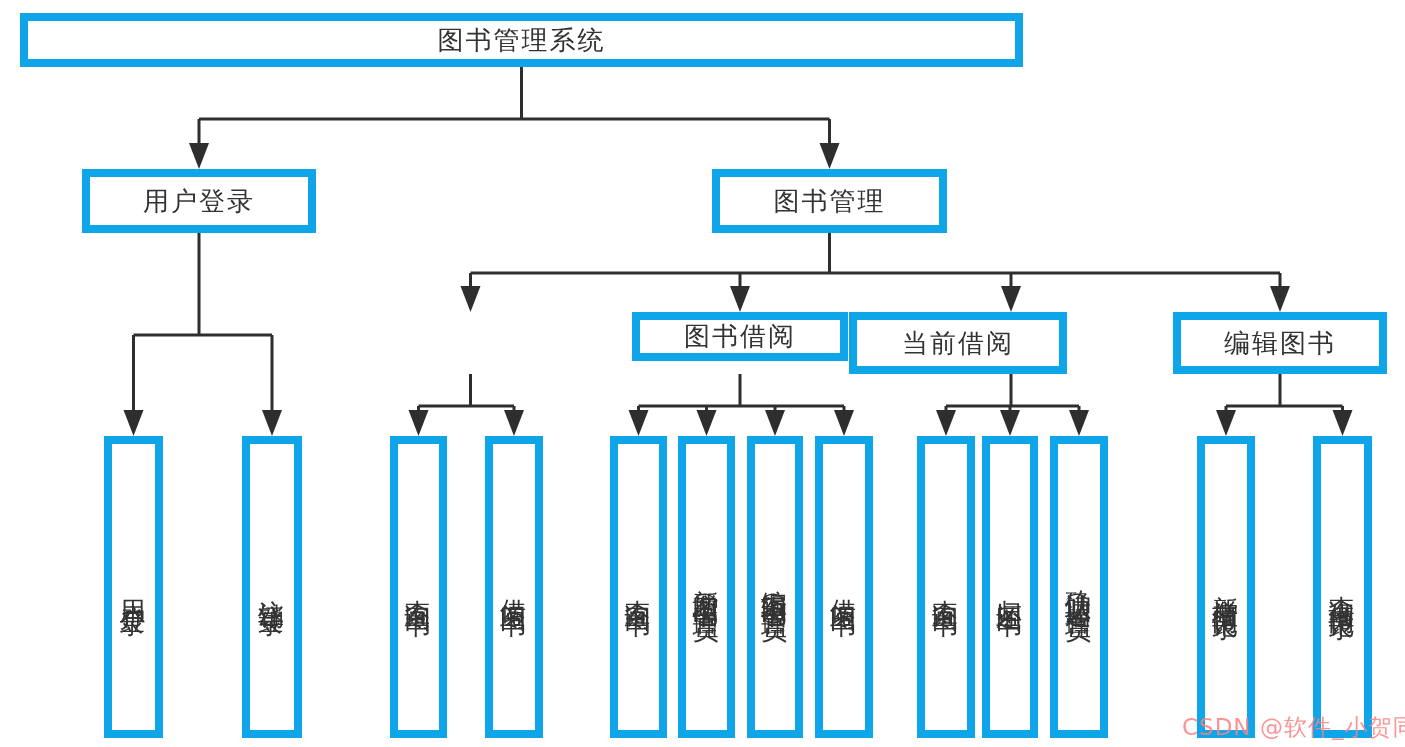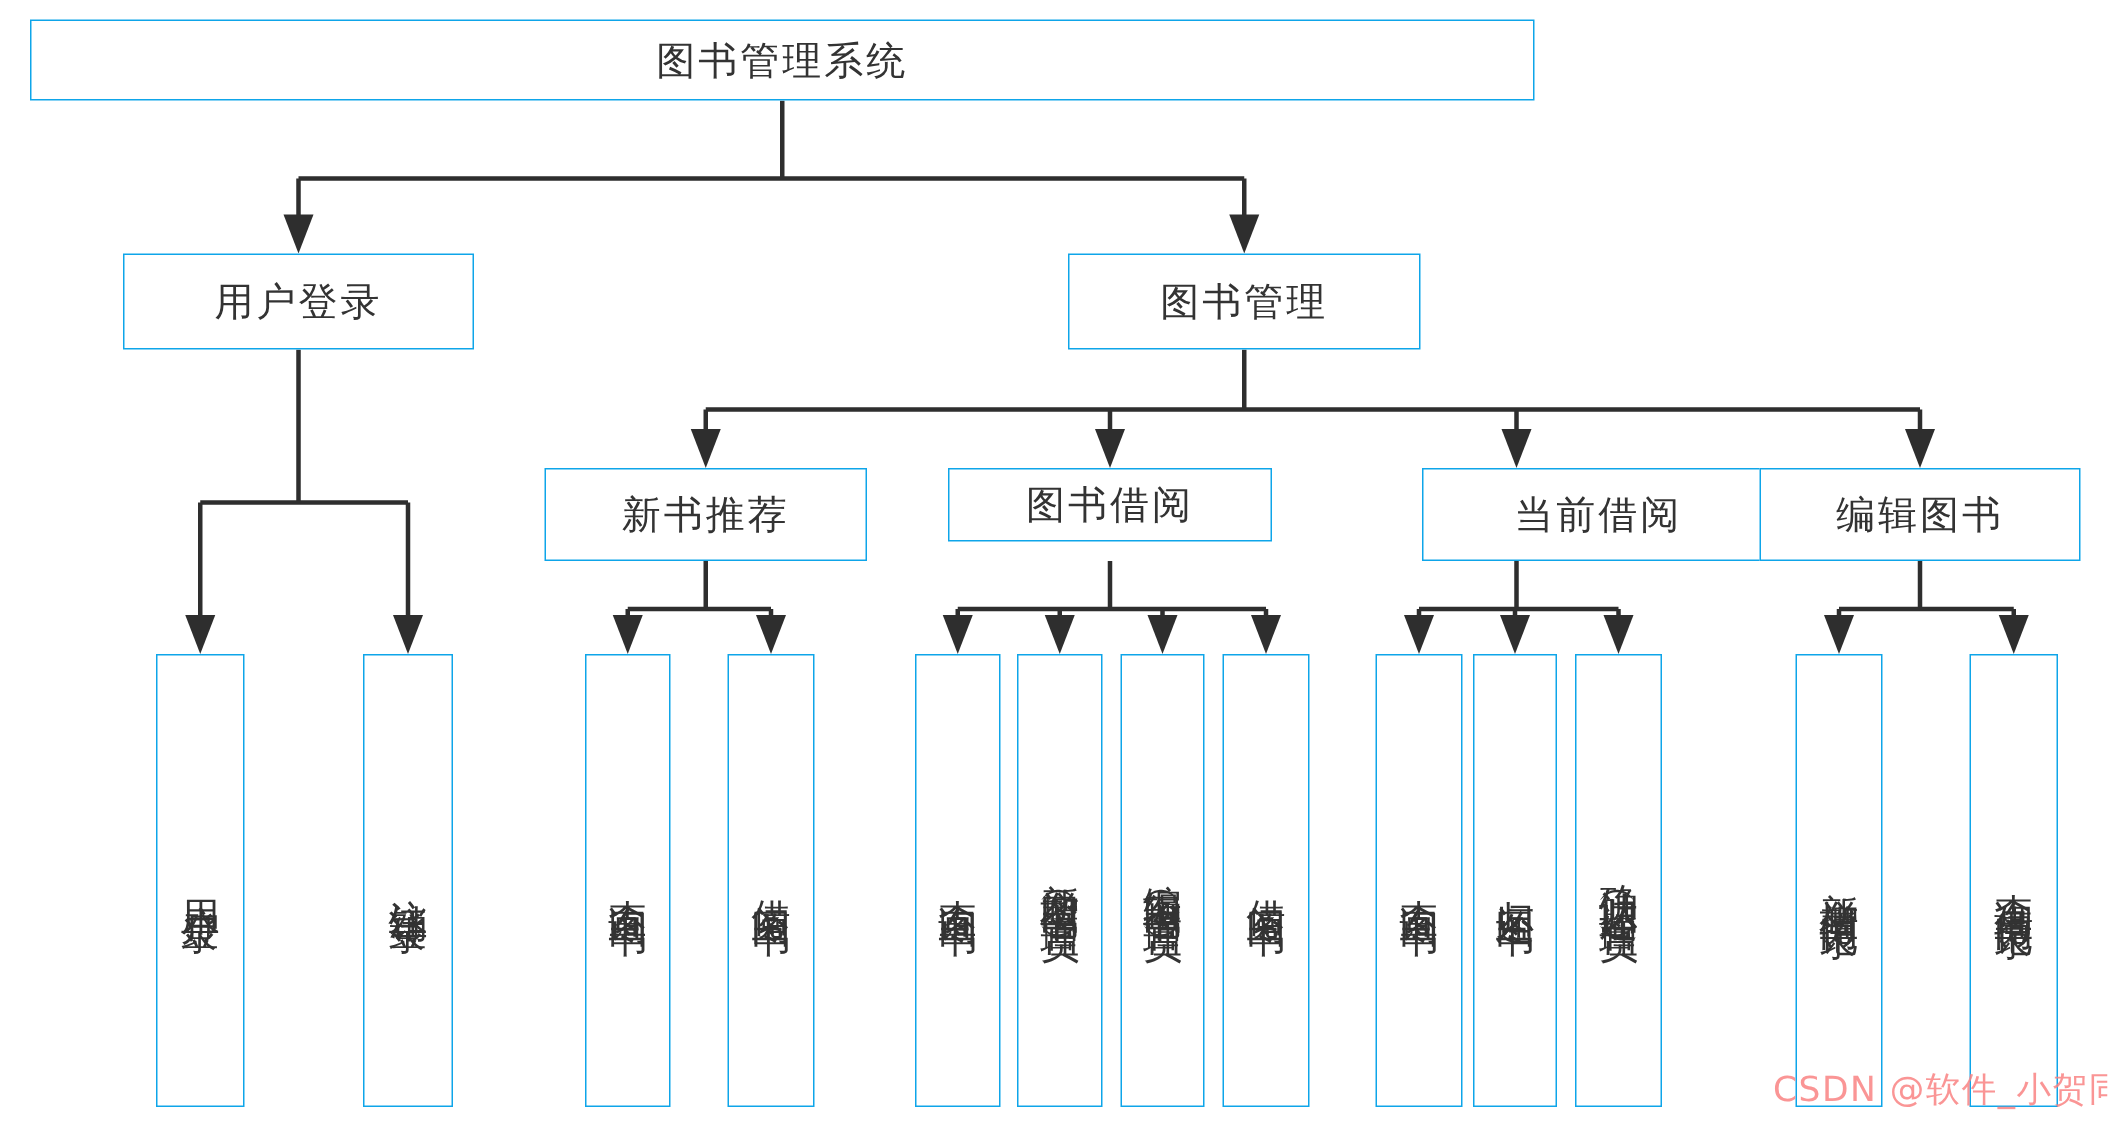--- a/index.html
+++ b/index.html
@@ -2,21 +2,21 @@
 <html><head>
 <meta charset="utf-8">
 <style>
   html,body{margin:0;padding:0;background:#fff;}
   .stage{
     position:relative;width:1405px;height:747px;background:#ffffff;
     font-family:"DejaVu Sans","Liberation Sans",sans-serif;overflow:hidden;
   }
   .wires{position:absolute;left:0;top:0;width:1405px;height:747px;}
   .box{
-    position:absolute;box-sizing:border-box;border:1px solid #0ea5e9;background:#ffffff;
+    position:absolute;box-sizing:border-box;border:8px solid #0ea5e9;background:#ffffff;
     display:flex;align-items:center;justify-content:center;color:#333333;
   }
   .box .lbl{font-size:26px;letter-spacing:2px;white-space:nowrap;}
   .vert .lbl{
     writing-mode:vertical-rl;text-orientation:mixed;
     font-size:26px;letter-spacing:4px;white-space:nowrap;
   }
   .watermark{
     position:absolute;left:1182px;top:712px;font-size:23px;line-height:30px;
     color:rgba(249,130,130,0.85);white-space:nowrap;z-index:5;letter-spacing:1px;
@@ -81,27 +81,24 @@
     <span class="lbl">图书管理系统</span>
   </div>
 
   <div class="box" style="left:82px;top:169px;width:234px;height:64px">
     <span class="lbl">用户登录</span>
   </div>
   <div class="box" style="left:712px;top:169px;width:235px;height:64px">
     <span class="lbl">图书管理</span>
   </div>
 
-  <div class="box" style="left:363px;top:312px;width:215px;height:62px">
-    <span class="lbl">新书推荐</span>
-  </div>
   <div class="box" style="left:632px;top:312px;width:216px;height:49px">
     <span class="lbl">图书借阅</span>
   </div>
-  <div class="box" style="left:948px;top:312px;width:235px;height:62px">
+  <div class="box" style="left:849px;top:312px;width:218px;height:62px">
     <span class="lbl">当前借阅</span>
   </div>
   <div class="box" style="left:1173px;top:312px;width:214px;height:62px">
     <span class="lbl">编辑图书</span>
   </div>
 
   <div class="box vert" style="left:104px;top:436px;width:59px;height:302px">
     <span class="lbl">用户登录</span>
   </div>
   <div class="box vert" style="left:242px;top:436px;width:60px;height:302px">

